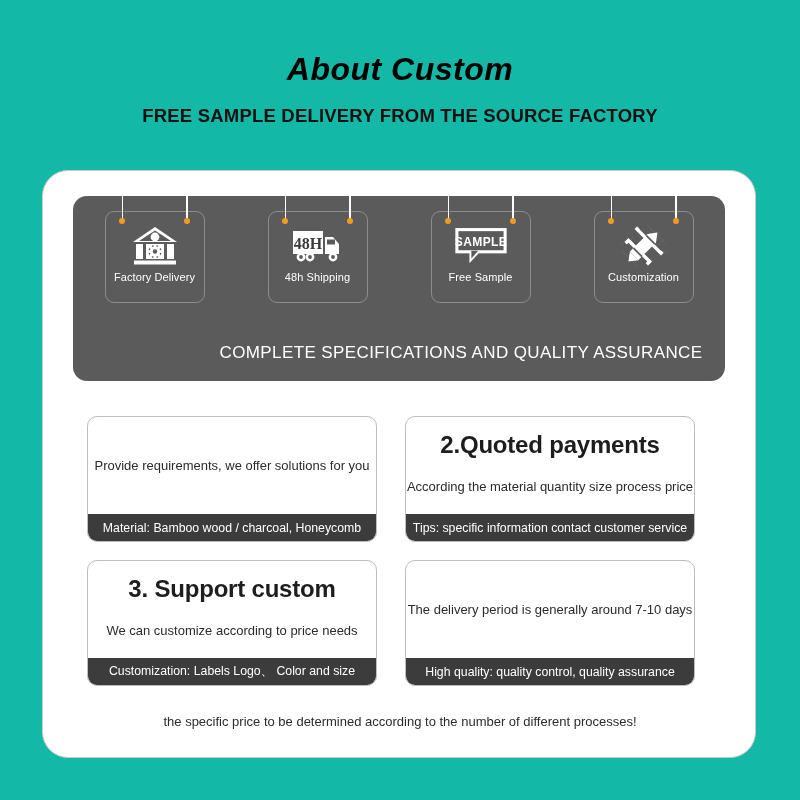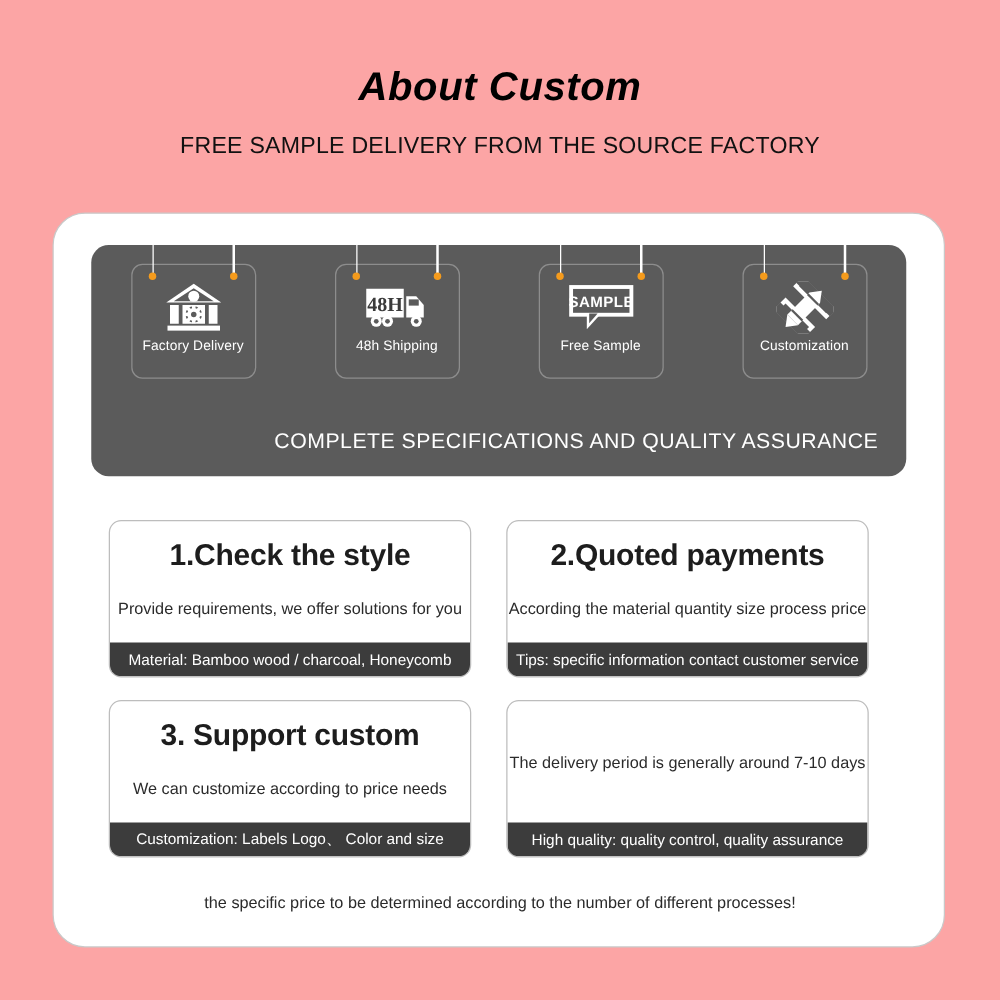--- a/index.html
+++ b/index.html
@@ -12,21 +12,21 @@
     height: 800px;
     font-family: "Liberation Sans", sans-serif;
     color: #1a1a1a;
     overflow: hidden;
   }
 
   .page {
     position: relative;
     width: 800px;
     height: 800px;
-    background: #fca5a5;
+    background: #14b8a6;
   }
 
   
   .header {
     position: absolute;
     top: 52px;
     left: 0;
     width: 800px;
     text-align: center;
   }
@@ -34,21 +34,21 @@
     font-size: 32px;
     font-weight: bold;
     font-style: italic;
     letter-spacing: 0.5px;
     color: #000000;
     line-height: 1.1;
   }
   .page-subtitle {
     margin-top: 18px;
     font-size: 18.5px;
-    font-weight: normal;
+    font-weight: bold;
     letter-spacing: 0.2px;
     color: #111111;
   }
 
   
   .outer-card {
     position: absolute;
     left: 42px;
     top: 170px;
     width: 714px;
@@ -325,21 +325,20 @@
         </div>
 
       </div>
 
       <div class="panel-banner">COMPLETE SPECIFICATIONS AND QUALITY ASSURANCE</div>
     </div>
 
     <div class="steps">
 
       <div class="step-card">
-        <div class="step-title">1.Check the style</div>
         <div class="step-desc">Provide requirements, we offer solutions for you</div>
         <div class="step-foot">Material: Bamboo wood / charcoal, Honeycomb</div>
       </div>
 
       <div class="step-card">
         <div class="step-title">2.Quoted payments</div>
         <div class="step-desc">According the material quantity size process price</div>
         <div class="step-foot">Tips: specific information contact customer service</div>
       </div>
 

